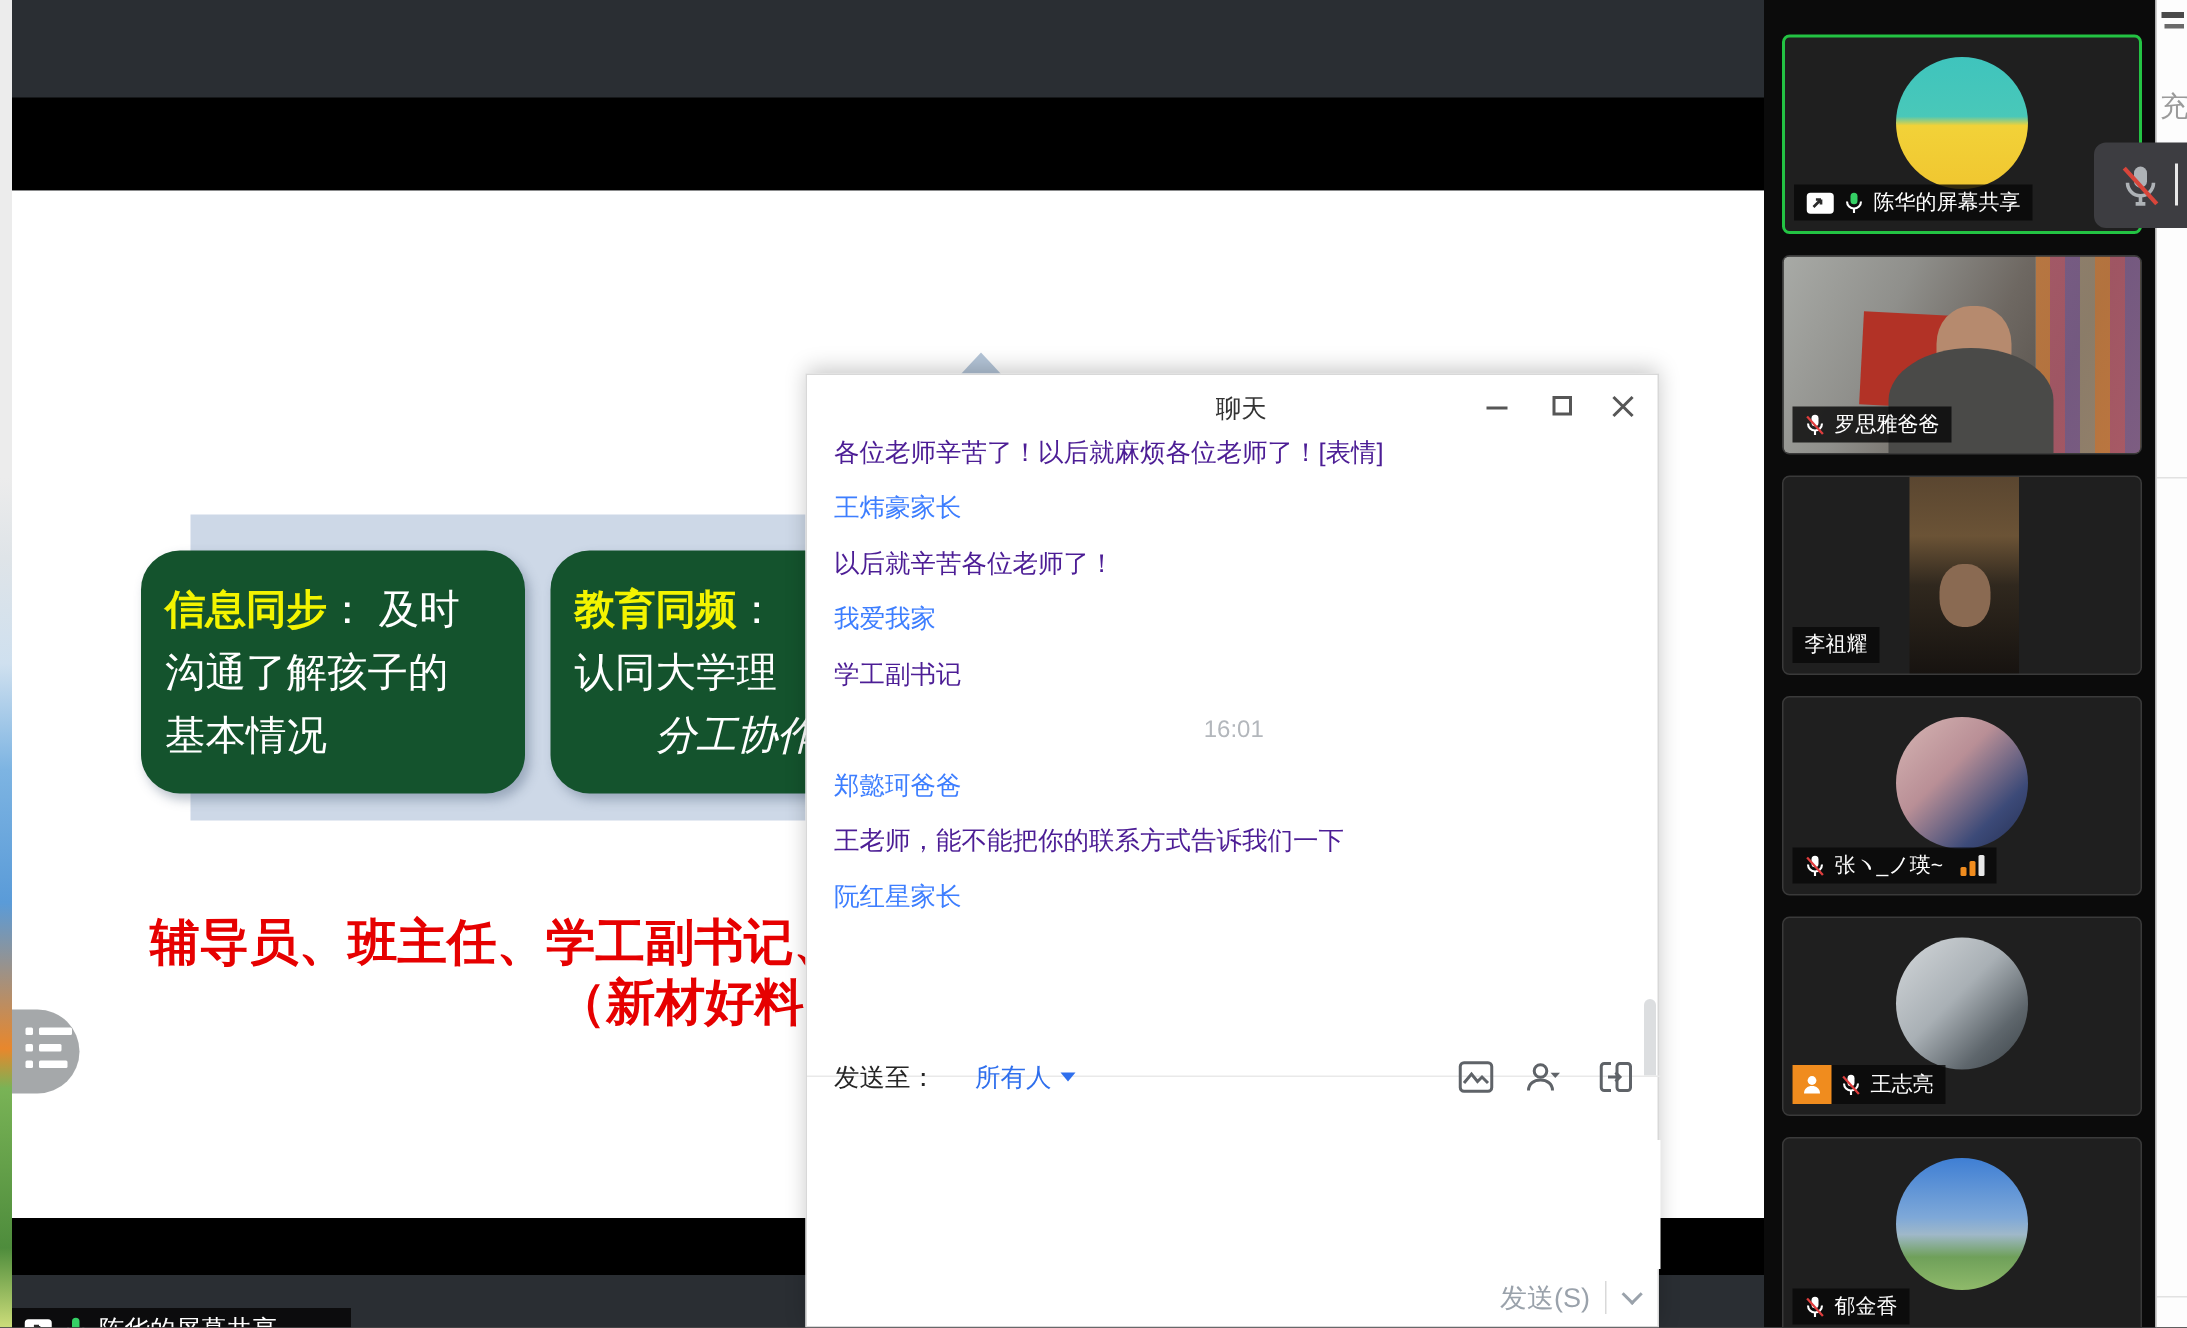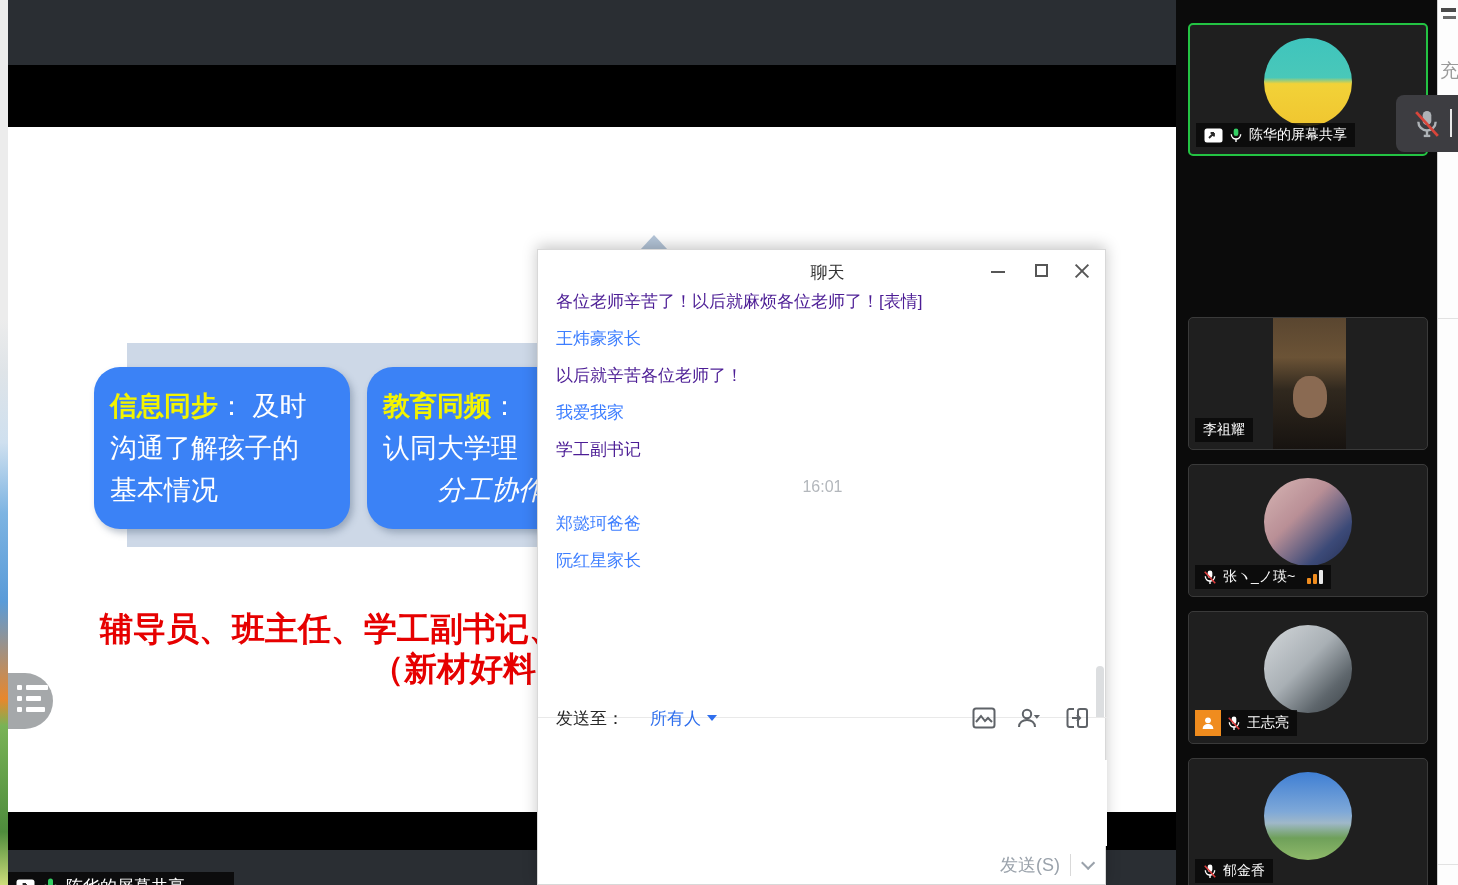--- a/index.html
+++ b/index.html
@@ -13,21 +13,21 @@
       #cfe0ef 50%,#7db4e2 58%,#5a9bd8 68%,#e8872c 79%,#79b356 82%,#4e8c3c 94%,#cddd7a 100%); }
 
   
   #main { position:absolute; left:8px; top:0; width:1168px; height:885px; background:#2a2e33; }
   #share-top-black { position:absolute; left:0; top:65px; width:1168px; height:62px; background:#000; }
   #slide { position:absolute; left:0; top:127px; width:1168px; height:685px; background:#fff; overflow:hidden; }
   #share-bottom-black { position:absolute; left:0; top:812px; width:1168px; height:38px; background:#000; }
 
   
   #band { position:absolute; left:119px; top:216px; width:600px; height:204px; background:#cdd8e7; }
-  .bluebox { position:absolute; top:240px; height:162px; background:#3b82f6; border-radius:26px;
+  .bluebox { position:absolute; top:240px; height:162px; background:#14532d; border-radius:26px;
              box-shadow:3px 4px 7px rgba(60,80,110,.35); color:#fff; font-size:27px;
              line-height:42px; padding:18px 0 0 16px; white-space:nowrap; }
   #box1 { left:86px; width:256px; }
   #box2 { left:359px; width:272px; }
   .bluebox .yt { color:#f3f400; font-weight:bold; }
   #box2 .l3 { padding-left:54px;font-style:italic; }
   #red-title { position:absolute; left:92px; top:482px; width:620px; color:#e60000;
                font-family:"Liberation Serif", serif; font-weight:bold; font-size:33px;
                line-height:40px; white-space:nowrap; }
   #red-title .r2 { display:block; text-align:right; padding-right:118px; }
@@ -214,20 +214,21 @@
     </div>
 
     <div id="chat-msgs">
       <div class="cmsg">各位老师辛苦了！以后就麻烦各位老师了！[表情]</div>
       <div class="cmsg sender">王炜豪家长</div>
       <div class="cmsg">以后就辛苦各位老师了！</div>
       <div class="cmsg sender">我爱我家</div>
       <div class="cmsg">学工副书记</div>
       <div class="cmsg time">16:01</div>
       <div class="cmsg sender">郑懿珂爸爸</div>
+      <div class="cmsg">王老师，能不能把你的联系方式告诉我们一下</div>
       <div class="cmsg sender">阮红星家长</div>
       <div id="chat-scrollthumb"></div>
     </div>
 
     <div id="chat-sep"></div>
 
     <div id="chat-toolbar">
       <span id="send-to-label">发送至：</span>
       <span id="send-to-value">所有人</span>
       <span id="send-to-caret"></span>
@@ -269,20 +270,37 @@
         </svg>
         <svg width="14" height="17" viewBox="0 0 24 26">
           <rect x="8" y="1" width="8" height="13" rx="4" fill="#35d065"></rect>
           <path d="M4 11a8 8 0 0 0 16 0" stroke="#fff" stroke-width="2.4" fill="none"></path>
           <line x1="12" y1="19" x2="12" y2="24" stroke="#fff" stroke-width="2.4"></line>
         </svg>
         <span>陈华的屏幕共享</span>
       </div>
     </div>
 
+    <div class="tile" style="top:170px">
+      <div class="vid2">
+        <span class="stripes"></span>
+          <span class="fu"></span>
+          <span class="head"></span>
+          <span class="man"></span>
+      </div>
+      <div class="plabel">
+        <svg width="14" height="17" viewBox="0 0 24 26">
+          <rect x="8" y="1" width="8" height="13" rx="4" fill="#fff"></rect>
+          <path d="M4 11a8 8 0 0 0 16 0" stroke="#fff" stroke-width="2.4" fill="none"></path>
+          <line x1="12" y1="19" x2="12" y2="24" stroke="#fff" stroke-width="2.4"></line>
+          <line x1="3" y1="3" x2="21" y2="23" stroke="#e03e3e" stroke-width="2.6"></line>
+        </svg>
+        <span>罗思雅爸爸</span>
+      </div>
+    </div>
 
     <div class="tile" style="top:317px">
       <div class="vid3">
           <span class="head3"></span>
         </div>
       <div class="plabel">
         <span>李祖耀</span>
       </div>
     </div>
 

